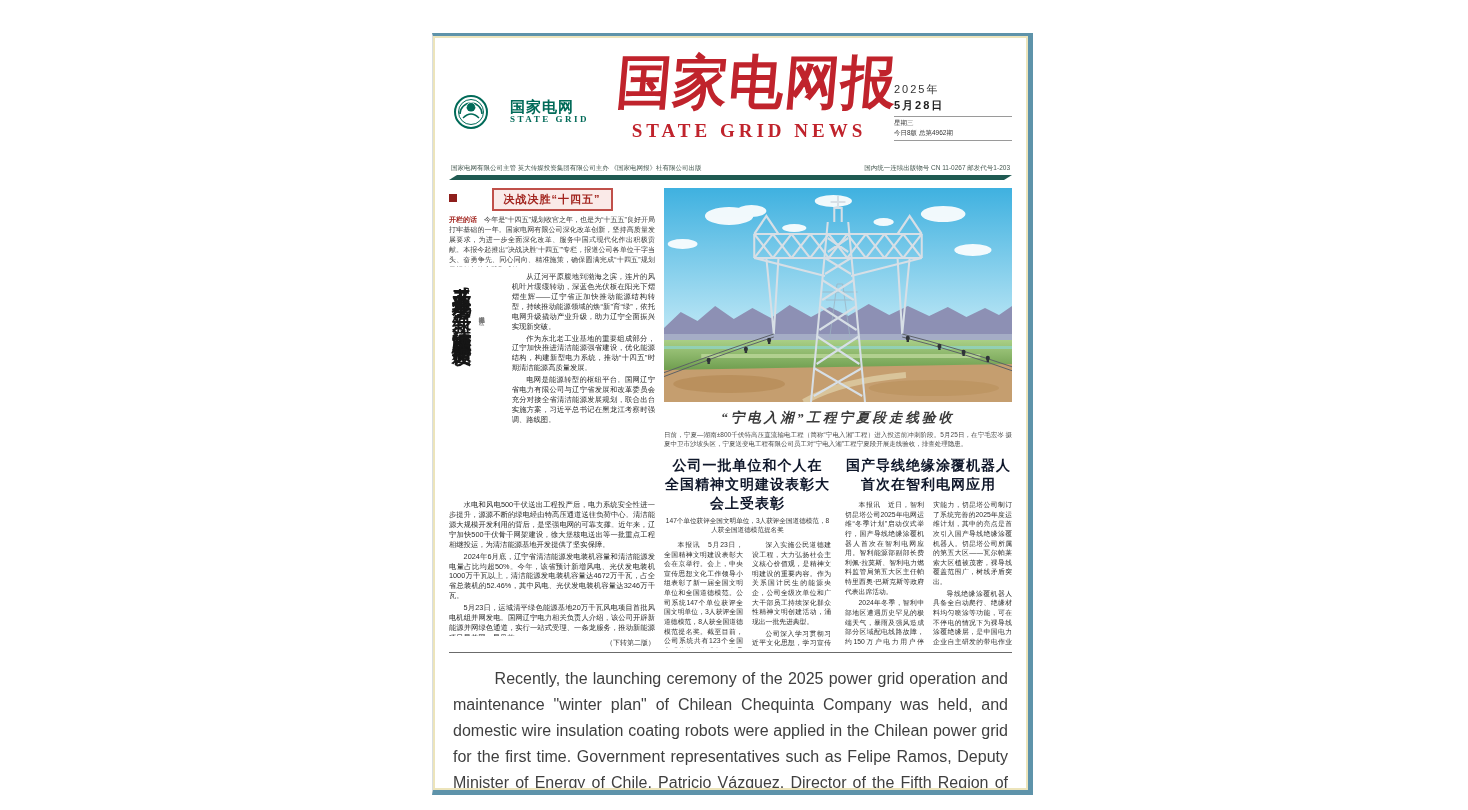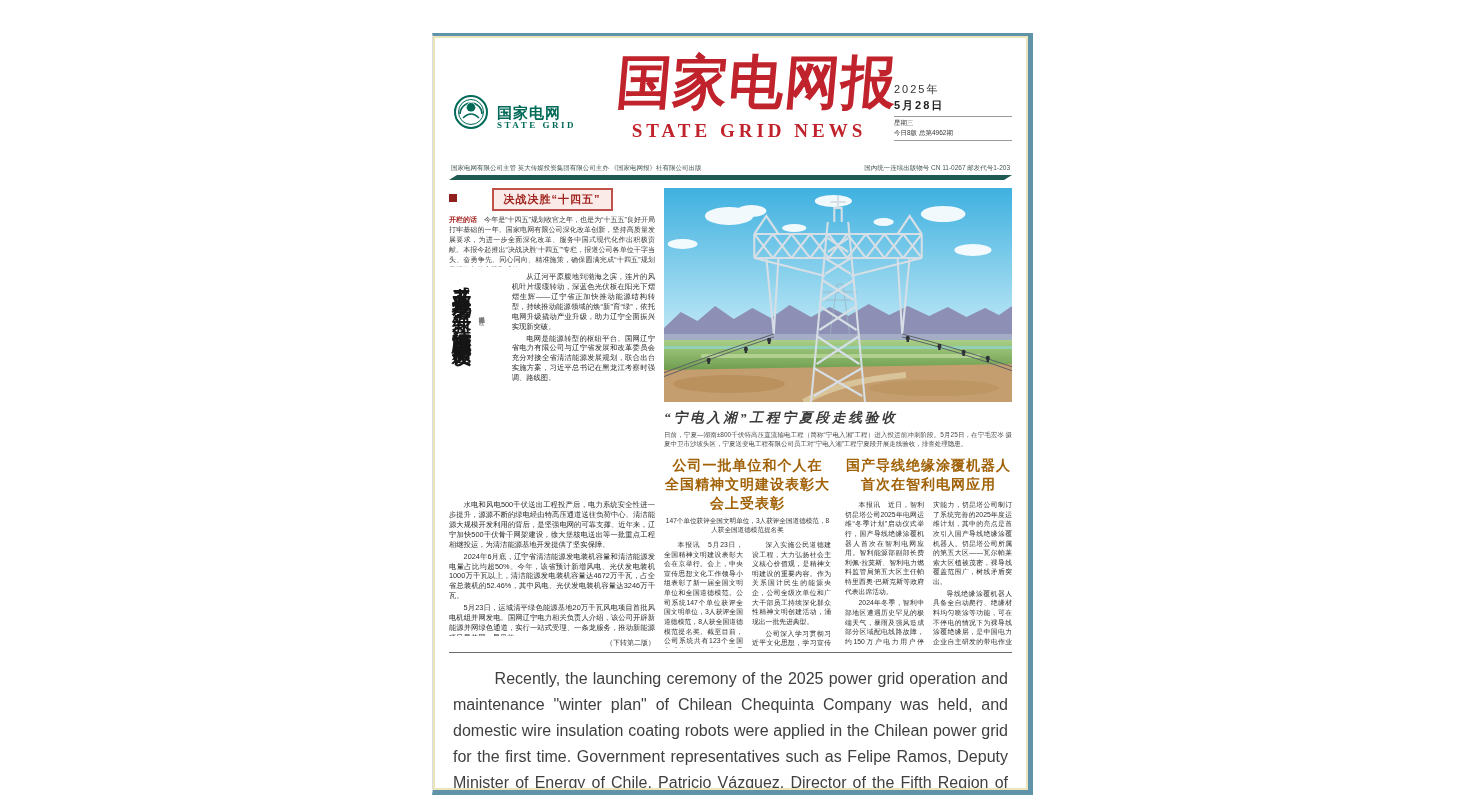--- a/index.html
+++ b/index.html
@@ -14,21 +14,21 @@
     border-right:5px solid #5e93aa;border-bottom:5px solid #5e93aa;
     box-sizing:border-box;
   }
   .page-inner{
     width:100%;height:100%;box-sizing:border-box;
     border:2px solid #ece4bb;
     padding:8px 14px 6px 14px;overflow:hidden;background:#fff;
   }
   
   .masthead{position:relative;height:118px;}
-  .logo{position:absolute;left:4px;top:48px;display:flex;align-items:flex-end;gap:8px;}
+  .logo{position:absolute;left:4px;top:48px;display:flex;align-items:center;gap:21px;}
   .logo-text{display:flex;flex-direction:column;line-height:1.05;}
   .logo-cn{font-size:15px;font-weight:bold;color:#006a58;letter-spacing:1px;}
   .logo-en{font-size:9px;font-weight:bold;color:#006a58;letter-spacing:2.5px;font-family:"Liberation Serif",serif;}
   .mast-title{
     position:absolute;left:148px;top:8px;width:320px;text-align:center;
     font-family:"DejaVu Serif","Liberation Serif",serif;font-weight:bold;
     font-size:55px;color:#c0232c;letter-spacing:1px;line-height:1.0;
     transform:skewX(-5deg) scaleY(1.05);white-space:nowrap;
   }
   .mast-sub{
@@ -61,28 +61,28 @@
     letter-spacing:2px;line-height:1.35;flex:none;}
   .byline-v{writing-mode:vertical-rl;font-size:6px;color:#777;margin:40px 2px 0 2px;flex:none;}
   .body-text p{margin:0 0 2px 0;font-size:7.3px;line-height:1.36;color:#2b2b2b;
     text-align:justify;text-indent:2em;}
   .body-col{flex:1;min-width:0;overflow:hidden;margin-left:24px;}
   .body-full{margin-top:4px;height:136px;overflow:hidden;}
   .continued{text-align:right;font-size:7px;color:#333;margin-top:2px;}
   
   .photo-wrap{width:100%;height:214px;overflow:hidden;}
   .photo-wrap svg{display:block;width:100%;height:100%;}
-  .cap-title{margin-top:7px;font-family:"Liberation Serif",serif;font-style:italic;
+  .cap-title{margin-top:7px;text-align:center;font-family:"Liberation Serif",serif;font-style:italic;
     font-weight:bold;font-size:13.5px;letter-spacing:3px;color:#3b3b3b;}
   .cap-text{margin-top:3px;font-size:6.5px;line-height:1.4;color:#4a4a4a;text-align:justify;}
   .cap-credit{float:right;color:#4a4a4a;}
   .articles-row{display:flex;gap:14px;margin-top:9px;}
   .article{flex:1;min-width:0;}
   .art-head{font-family:"Liberation Serif",serif;font-weight:bold;font-size:14px;line-height:1.35;
-    text-align:center;color:#a16207;letter-spacing:1px;}
+    text-align:center;color:#0f172a;letter-spacing:1px;}
   .art-subhead{margin-top:3px;font-size:6.6px;color:#333;text-align:center;}
   .art-body{margin-top:5px;column-count:2;column-gap:9px;height:148px;overflow:hidden;}
   .art-body p{margin:0 0 2px 0;font-size:6.8px;line-height:1.42;color:#2d2d2d;text-align:justify;text-indent:2em;}
   .hr-full{border-top:1.5px solid #6b6b6b;margin-top:4px;}
   
   .translation{margin:13px 4px 0 4px;font-size:16px;line-height:1.62;color:#3f3f3f;
     text-align:justify;text-indent:2.6em;}
 </style>
 </head>
 <body>
@@ -136,20 +136,21 @@
           <b>开栏的话</b><span>　今年是“十四五”规划收官之年，也是为“十五五”良好开局打牢基础的一年。国家电网有限公司深化改革创新，坚持高质量发展要求，为进一步全面深化改革、服务中国式现代化作出积极贡献。本报今起推出“决战决胜‘十四五’”专栏，报道公司各单位干字当头、奋勇争先、同心同向、精准施策，确保圆满完成“十四五”规划目标任务的实践和成效。</span>
         </div>
 
         <div class="lead-flex">
           <div class="headline-v">
             <span>老工业基地焕发“新绿”</span><span>清洁能源强省加快建设</span>
           </div>
           <div class="byline-v">本报记者 许宏泽</div>
           <div class="body-col body-text">
             <p>从辽河平原腹地到渤海之滨，连片的风机叶片缓缓转动，深蓝色光伏板在阳光下熠熠生辉——辽宁省正加快推动能源结构转型，持续推动能源领域的焕“新”育“绿”，依托电网升级撬动产业升级，助力辽宁全面振兴实现新突破。</p>
+            <p>作为东北老工业基地的重要组成部分，辽宁加快推进清洁能源强省建设，优化能源结构，构建新型电力系统，推动“十四五”时期清洁能源高质量发展。</p>
             <p>电网是能源转型的枢纽平台。国网辽宁省电力有限公司与辽宁省发展和改革委员会充分对接全省清洁能源发展规划，联合出台实施方案，习近平总书记在黑龙江考察时强调、路线图。</p>
           </div>
         </div>
 
         <div class="body-full body-text">
           <p>水电和风电500千伏送出工程投产后，电力系统安全性进一步提升，源源不断的绿电经由特高压通道送往负荷中心。清洁能源大规模开发利用的背后，是坚强电网的可靠支撑。近年来，辽宁加快500千伏骨干网架建设，徐大堡核电送出等一批重点工程相继投运，为清洁能源基地开发提供了坚实保障。</p>
           <p>2024年6月底，辽宁省清洁能源发电装机容量和清洁能源发电量占比均超50%。今年，该省预计新增风电、光伏发电装机1000万千瓦以上，清洁能源发电装机容量达4672万千瓦，占全省总装机的52.46%，其中风电、光伏发电装机容量达3246万千瓦。</p>
           <p>5月23日，运城清平绿色能源基地20万千瓦风电项目首批风电机组并网发电。国网辽宁电力相关负责人介绍，该公司开辟新能源并网绿色通道，实行一站式受理、一条龙服务，推动新能源项目早并网、早见效。</p>
 
         </div>

